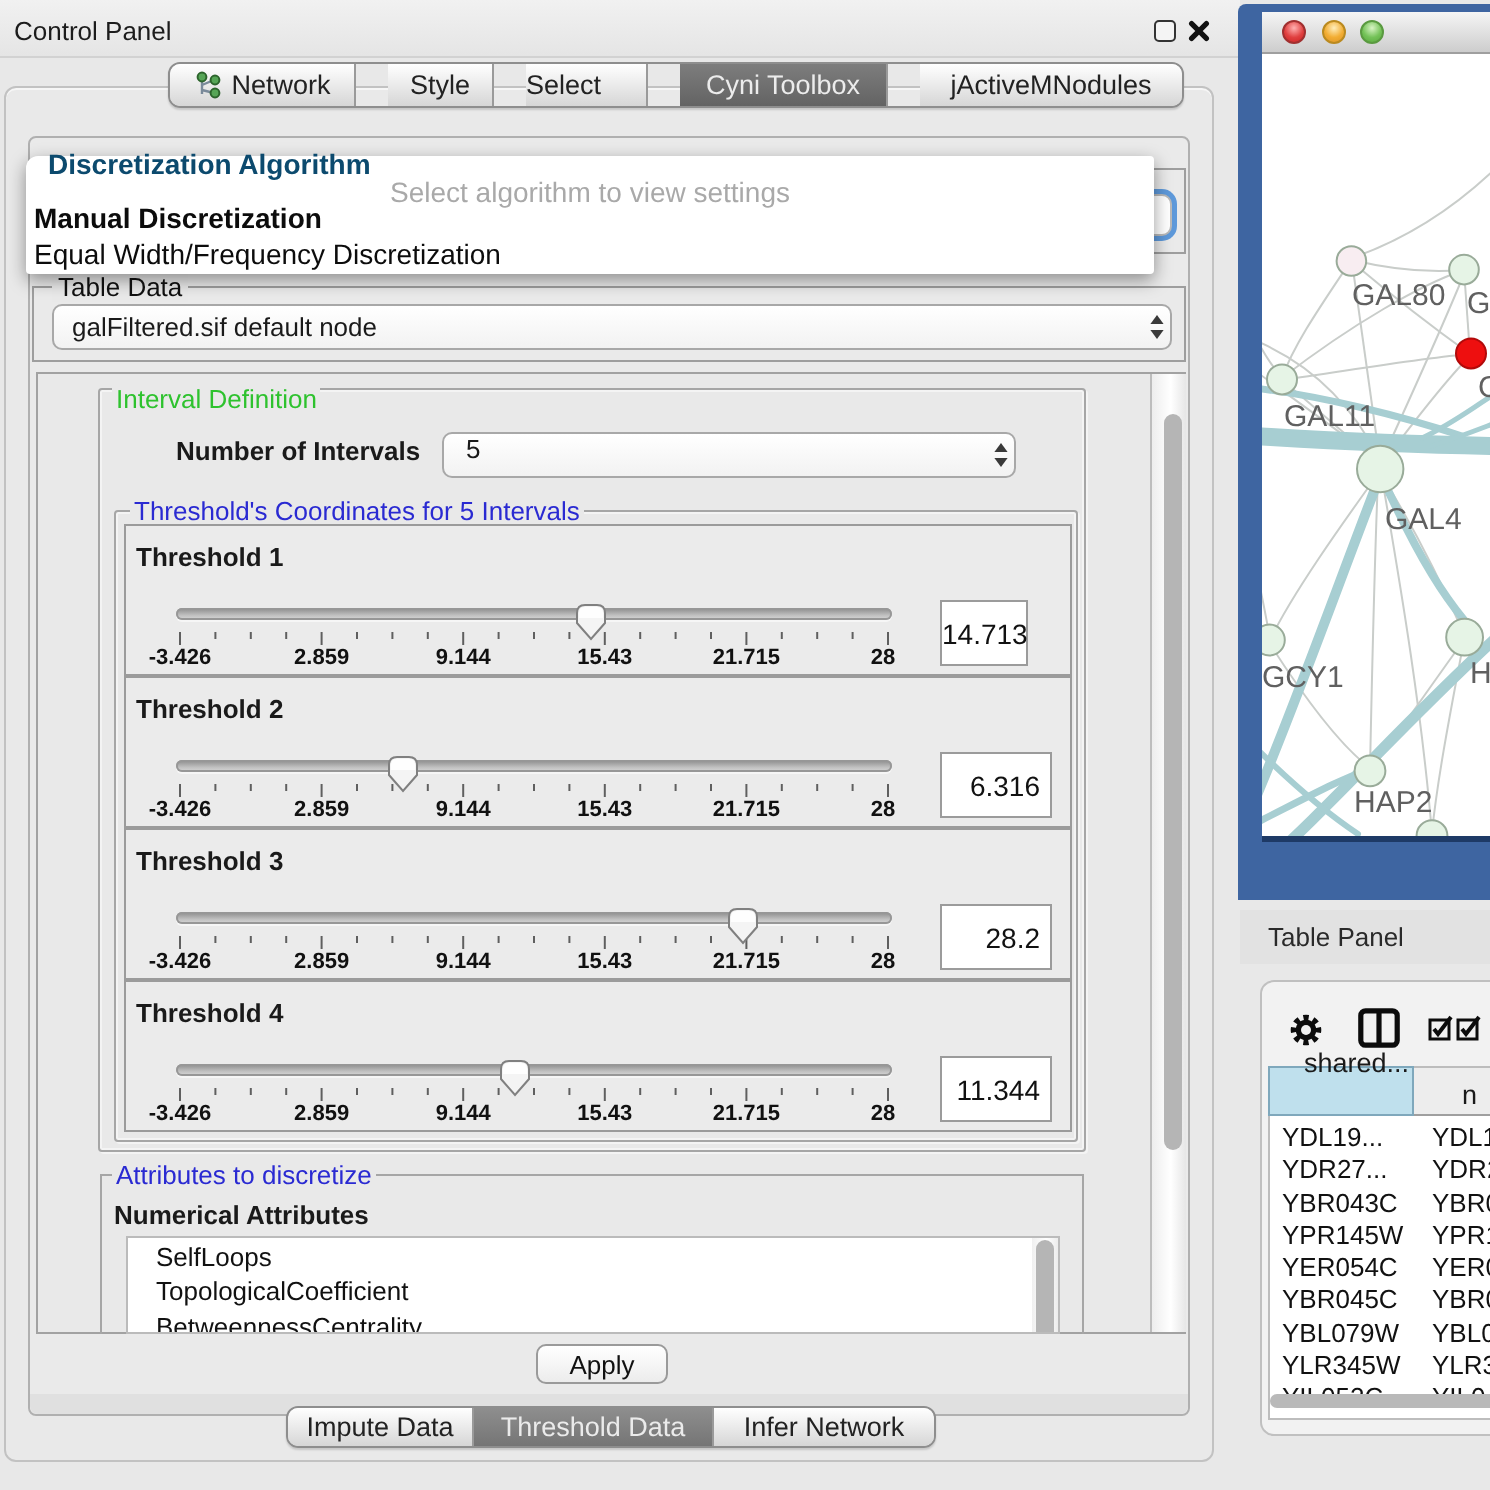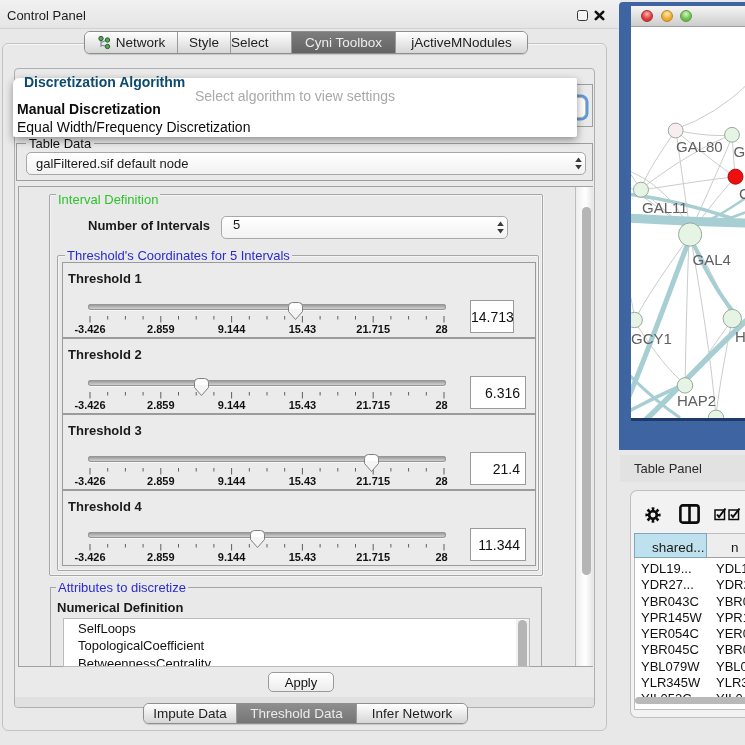--- a/index.html
+++ b/index.html
@@ -20,21 +20,21 @@
 <svg class="abs" style="left:594px;top:10px;" width="11" height="11" viewBox="0 0 11 11">
     <path d="M1.8 1.8 L9.2 9.2 M9.2 1.8 L1.8 9.2" stroke="#111" stroke-width="2.6" stroke-linecap="round"></path>
   </svg>
 
 <div class="abs" style="left:2px;top:43px;width:605px;height:688px;background:#e9e9e9;border:1px solid #c2c2c2;border-radius:6px;box-shadow:inset 0 1px 0 #f6f6f6;"></div>
 
 <div class="abs" style="left:14px;top:68px;width:581px;height:640px;background:#eaeaea;border:1px solid #b0b0b0;border-radius:4px;"></div>
 
 <div class="abs" style="left:15px;top:697px;width:579px;height:10px;background:#e0e0e0;border-radius:0 0 4px 4px;"></div>
 
-<div class="abs" style="left:84px;top:31px;height:23px;display:flex;border:1px solid #8e8e8e;border-radius:6px;overflow:hidden;box-shadow:0 1px 1px rgba(0,0,0,0.15);">
+<div class="abs" style="left:84px;top:31px;height:23px;display:flex;border:1px solid #8e8e8e;border-radius:6px;overflow:hidden;box-shadow:0 1px 1px rgba(0,0,0,0.15);gap:16px;">
   <div style="display:flex;align-items:center;justify-content:center;width:93px;background:linear-gradient(#ffffff,#d6d6d6);border-right:1px solid #9a9a9a;">
     <svg width="14" height="15" viewBox="0 0 14 15" style="margin-right:5px;">
       <path d="M4 3.5 L4 12 M4 7.5 L10 5 M4 10 L10 11.5" stroke="#7a8a9a" stroke-width="1.2" fill="none"></path>
       <circle cx="4" cy="3.5" r="2.2" fill="#56a556" stroke="#2c642c"></circle>
       <circle cx="10.5" cy="5" r="2.2" fill="#56a556" stroke="#2c642c"></circle>
       <circle cx="10.5" cy="11.5" r="2.2" fill="#56a556" stroke="#2c642c"></circle>
     </svg>
     <span style="font-size:13.5px;color:#222;">Network</span>
   </div>
   <div style="display:flex;align-items:center;justify-content:center;width:53px;background:linear-gradient(#ffffff,#d6d6d6);border-right:1px solid #9a9a9a;">
@@ -198,21 +198,21 @@
 <div class="abs" style="left:130.8px;top:475px;width:60px;text-align:center;font-size:11px;font-weight:bold;color:#111;">2.859</div>
 <div class="abs" style="left:201.6px;top:475px;width:60px;text-align:center;font-size:11px;font-weight:bold;color:#111;">9.144</div>
 <div class="abs" style="left:272.4px;top:475px;width:60px;text-align:center;font-size:11px;font-weight:bold;color:#111;">15.43</div>
 <div class="abs" style="left:343.2px;top:475px;width:60px;text-align:center;font-size:11px;font-weight:bold;color:#111;">21.715</div>
 <div class="abs" style="left:411.5px;top:475px;width:60px;text-align:center;font-size:11px;font-weight:bold;color:#111;">28</div>
 <svg class="abs" style="left:362.75px;top:452.5px;" width="17" height="20" viewBox="0 0 17 20">
      <path d="M1.5 5.5 Q1.5 1.5 5.5 1.5 L11.5 1.5 Q15.5 1.5 15.5 5.5 L15.5 10.5 L8.5 18.5 L1.5 10.5 Z" fill="#f4f4f4" stroke="#808080" stroke-width="1"></path>
      <path d="M2.5 5.5 Q2.5 2.5 5.5 2.5 L11.5 2.5 Q14.5 2.5 14.5 5.5 L14.5 8 L2.5 8 Z" fill="#fefefe"></path>
    </svg>
 <div class="abs" style="left:470px;top:452px;width:56px;height:33px;background:#fff;border:1px solid #9b9b9b;">
-    <div style="font-size:14px;color:#111;text-align:right;line-height:33px;padding-right:5px;">21.4</div>
+    <div style="font-size:14px;color:#111;text-align:right;line-height:33px;padding-right:5px;">28.2</div>
   </div>
 <div class="abs" style="left:62px;top:490px;width:474px;height:76px;border:1px solid #9b9b9b;background:#ebebeb;"></div>
 <div class="abs b13" style="left:68px;top:499px;">Threshold 4</div>
 <div class="abs" style="left:88px;top:532px;width:358px;height:5.5px;border-radius:3px;background:linear-gradient(#8a8a8a,#c0c0c0 60%,#d8d8d8);box-shadow:0 1px 0 #f6f6f6, inset 0 0 0 1px #979797;"></div>
 <svg class="abs" style="left:61px;top:544px;" width="480" height="8">
     <line x1="29.00" y1="0" x2="29.00" y2="6.5" stroke="#5f5f5f" stroke-width="1"></line>
     <line x1="46.70" y1="0" x2="46.70" y2="3.5" stroke="#5f5f5f" stroke-width="1"></line>
     <line x1="64.40" y1="0" x2="64.40" y2="3.5" stroke="#5f5f5f" stroke-width="1"></line>
     <line x1="82.10" y1="0" x2="82.10" y2="3.5" stroke="#5f5f5f" stroke-width="1"></line>
     <line x1="99.80" y1="0" x2="99.80" y2="6.5" stroke="#5f5f5f" stroke-width="1"></line>
@@ -242,21 +242,21 @@
 <svg class="abs" style="left:249.48px;top:528.5px;" width="17" height="20" viewBox="0 0 17 20">
      <path d="M1.5 5.5 Q1.5 1.5 5.5 1.5 L11.5 1.5 Q15.5 1.5 15.5 5.5 L15.5 10.5 L8.5 18.5 L1.5 10.5 Z" fill="#f4f4f4" stroke="#808080" stroke-width="1"></path>
      <path d="M2.5 5.5 Q2.5 2.5 5.5 2.5 L11.5 2.5 Q14.5 2.5 14.5 5.5 L14.5 8 L2.5 8 Z" fill="#fefefe"></path>
    </svg>
 <div class="abs" style="left:470px;top:528px;width:56px;height:33px;background:#fff;border:1px solid #9b9b9b;">
     <div style="font-size:14px;color:#111;text-align:right;line-height:33px;padding-right:5px;">11.344</div>
   </div>
 
 <div class="abs" style="left:50px;top:587px;width:492px;height:90px;border:1px solid #a6a6a6;border-top:1px solid #a6a6a6;"></div>
 <div class="abs" style="left:56px;top:580px;font-size:13px;color:#2a2ad2;background:#e9e9e9;padding:0 2px;">Attributes to discretize</div>
-<div class="abs b13" style="left:57px;top:600px;">Numerical Definition</div>
+<div class="abs b13" style="left:57px;top:600px;">Numerical Attributes</div>
 <div class="abs" style="left:63px;top:618px;width:467px;height:49px;background:#fff;border:1px solid #bbb;overflow:hidden;">
   <div style="font-size:13px;color:#111;padding:1px 0 0 14px;line-height:17.4px;">SelfLoops<br>TopologicalCoefficient<br>BetweennessCentrality</div>
 </div>
 <div class="abs" style="left:516px;top:619px;width:13px;height:47px;background:linear-gradient(90deg,#f0f0f0,#ffffff 55%,#ececec);"></div>
 <div class="abs" style="left:518px;top:620px;width:9px;height:46px;background:#b5b5b5;border-radius:5px 5px 0 0;"></div>
 
 <div class="abs" style="left:21px;top:667px;width:555px;height:30px;background:#eaeaea;"></div>
 
 <div class="abs" style="left:268px;top:672px;width:66px;height:20px;background:linear-gradient(#ffffff,#ececec);border:1px solid #9a9a9a;border-radius:5px;text-align:center;"><span style="font-size:13px;color:#111;line-height:19px;">Apply</span></div>
 
@@ -360,18 +360,18 @@
   <path d="M3 7.5 L5 10 L11.5 1.5" stroke="#0c0c0c" stroke-width="2" fill="none"></path>
 </svg>
 <svg class="abs" style="left:727.5px;top:507px;" width="13" height="14" viewBox="0 0 13 14">
   <rect x="1" y="3" width="9.5" height="9.5" fill="none" stroke="#0c0c0c" stroke-width="1.5"></rect>
   <path d="M3 7.5 L5 10 L11.5 1.5" stroke="#0c0c0c" stroke-width="2" fill="none"></path>
 </svg>
 
 <div class="abs" style="left:634px;top:533px;width:111px;height:177px;background:#fff;border:1px solid #bdbdbd;border-right:none;overflow:hidden;"></div>
 <div class="abs" style="left:634px;top:533px;width:73px;height:25px;background:#bfe0ed;border:1px solid #7fa8bc;"></div>
 <div class="abs" style="left:707px;top:533px;width:38px;height:25px;background:#ededed;border-bottom:1px solid #9f9f9f;border-top:1px solid #bdbdbd;"></div>
-<div class="abs" style="left:652px;top:540px;font-size:13.5px;color:#1a1a1a;">shared...</div>
+<div class="abs" style="left:652px;top:524px;font-size:13.5px;color:#1a1a1a;">shared...</div>
 <div class="abs" style="left:731px;top:540px;font-size:13.5px;color:#1a1a1a;">n</div>
 <div class="abs" style="left:641px;top:561px;font-size:13px;color:#111;line-height:16.3px;">YDL19...<br>YDR27...<br>YBR043C<br>YPR145W<br>YER054C<br>YBR045C<br>YBL079W<br>YLR345W<br>YIL052C</div>
 <div class="abs" style="left:716px;top:561px;font-size:13px;color:#111;line-height:16.3px;">YDL1<br>YDR2<br>YBR0<br>YPR1<br>YER0<br>YBR0<br>YBL0<br>YLR3<br>YIL0</div>
 
 <div class="abs" style="left:635px;top:696.5px;width:110px;height:7.5px;background:#b9b9b9;border-radius:4px 0 0 4px;"></div>
 
 </body></html>

